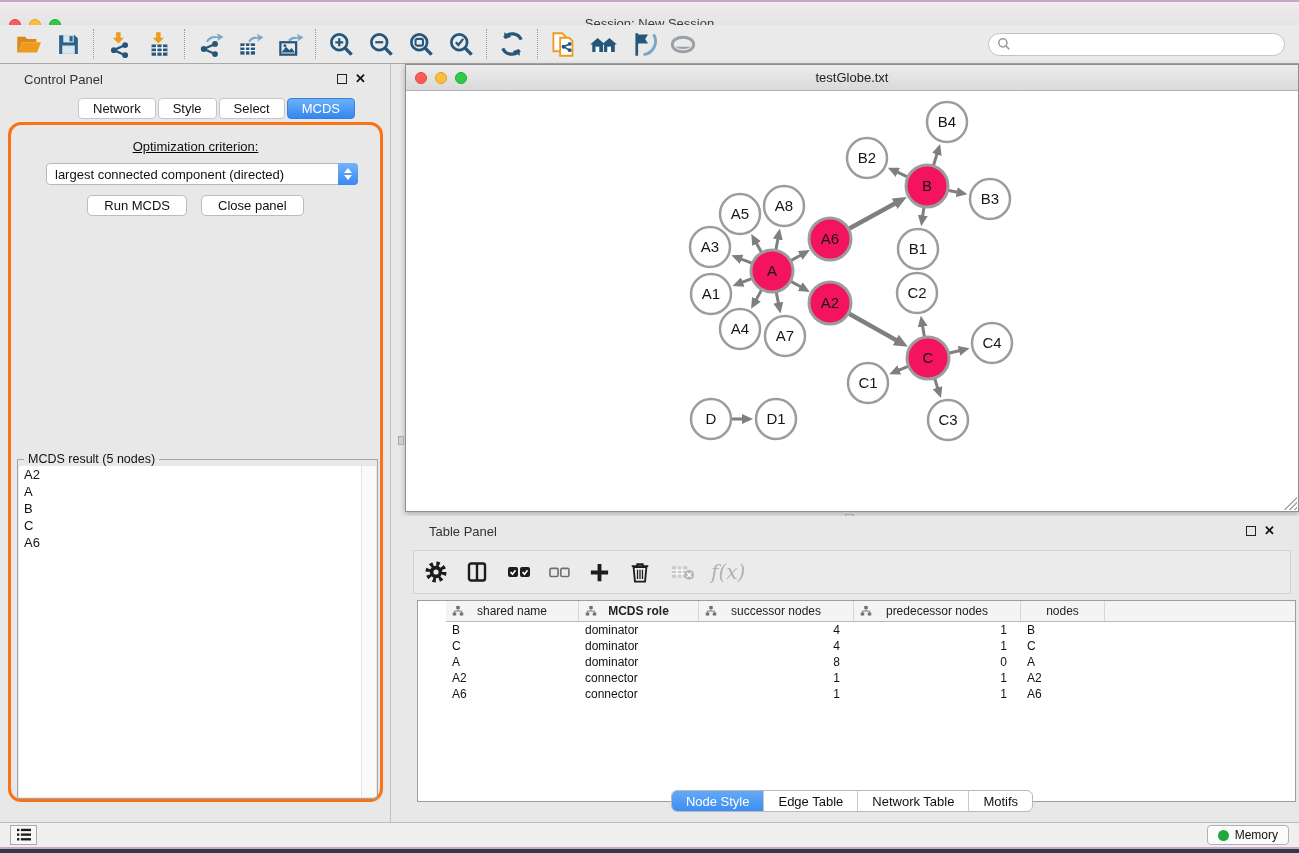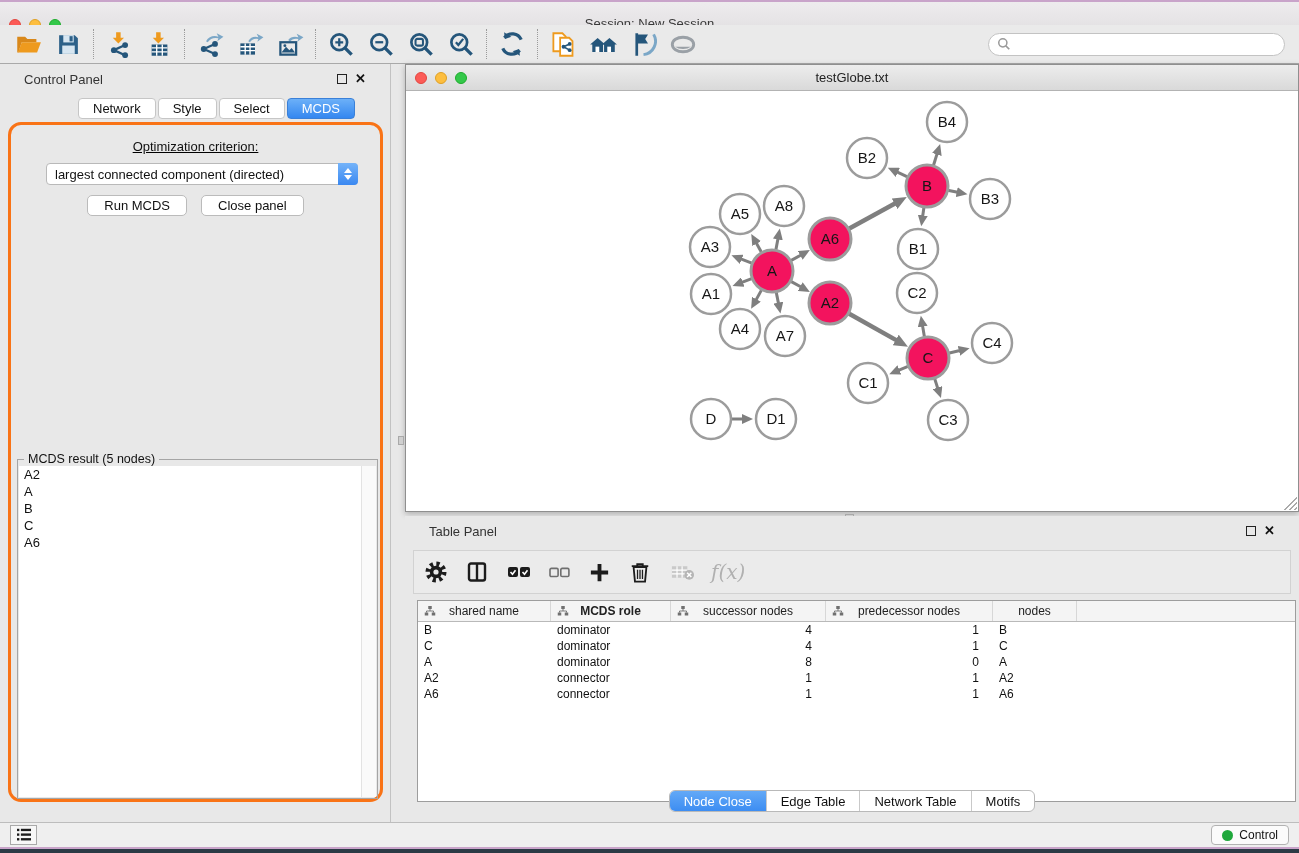--- a/index.html
+++ b/index.html
@@ -77,21 +77,21 @@
   .split-handle-bottom { position:absolute; left:845px; top:512px; width:9px; height:6px; background:#cfcfcf; border:1px solid #a9a9a9; }
 
   
   .tpanel { position:absolute; left:405px; top:514px; width:894px; height:306px; background:#e8e8e8; }
   .tp-toolbar { position:absolute; left:8px; top:34px; right:8px; height:44px; background:#ebebeb;
     border:1px solid #d2d2d2; display:flex; align-items:center; padding:0 10px; gap:4px; }
   .tp-btn { width:37px; height:36px; display:flex; align-items:center; justify-content:flex-start; }
   .fx { font-family:"DejaVu Serif", serif; font-style:italic; font-size:20px; color:#b0b0b0; }
 
   .datatable { position:absolute; left:12px; top:84px; width:879px; height:202px; background:#fff;
-    border:1px solid #9d9d9d; overflow:hidden; }
+    border:1px solid #9d9d9d; overflow:hidden;padding-left:28px; }
   .thead { display:flex; height:21px; background:#f4f4f4; border-bottom:1px solid #b9b9b9; }
   .th { display:flex; align-items:center; justify-content:center; gap:5px; font-size:12px; color:#222;
     border-right:1px solid #d7d7d7; position:relative; }
   .th .colicon { position:absolute; left:6px; top:4px; }
   .trow { display:flex; height:16px; align-items:center; }
   .td { font-size:12px; color:#111; padding:0 6px; white-space:nowrap; overflow:hidden; }
   .td.right { text-align:right; padding-right:14px; }
 
   .tp-tabs { position:absolute; left:0; right:0; top:274px; display:flex; justify-content:center; }
   .tp-tabgroup { display:flex; border:1px solid #b9b9b9; border-radius:6px; overflow:hidden; background:#fff; height:22px; }
@@ -543,21 +543,21 @@
               <div class="td" style="width: 133px;">A6</div>
               <div class="td" style="width: 120px;">connector</div>
               <div class="td right" style="width: 155px;">1</div>
               <div class="td right" style="width: 167px;">1</div>
               <div class="td" style="width: 84px;">A6</div>
             </div>
           </div>
     </div>
     <div class="tp-tabs">
       <div class="tp-tabgroup" id="tp-tabs">
-            <span class="tp-tab sel">Node Close</span>
+            <span class="tp-tab sel">Node Style</span>
             <span class="tp-tab">Edge Table</span>
             <span class="tp-tab">Network Table</span>
             <span class="tp-tab">Motifs</span>
           </div>
     </div>
   </div>
 
   <div class="statusbar">
     <div class="list-btn">
       <svg width="16" height="14" viewBox="0 0 20 18">
@@ -566,19 +566,19 @@
               <rect x="6" y="1" width="13" height="3"></rect>
         <rect x="1" y="7" width="3" height="3"></rect>
               <rect x="6" y="7" width="13" height="3"></rect>
         <rect x="1" y="13" width="3" height="3"></rect>
               <rect x="6" y="13" width="13" height="3"></rect>
             </g>
       </svg>
     </div>
     <div class="memory-btn">
       <span class="memdot"></span>
-      <span>Control</span>
+      <span>Memory</span>
     </div>
   </div>
   <div class="bottomstrip"></div>
 
 </div>
 </div>
 
 </body></html>

